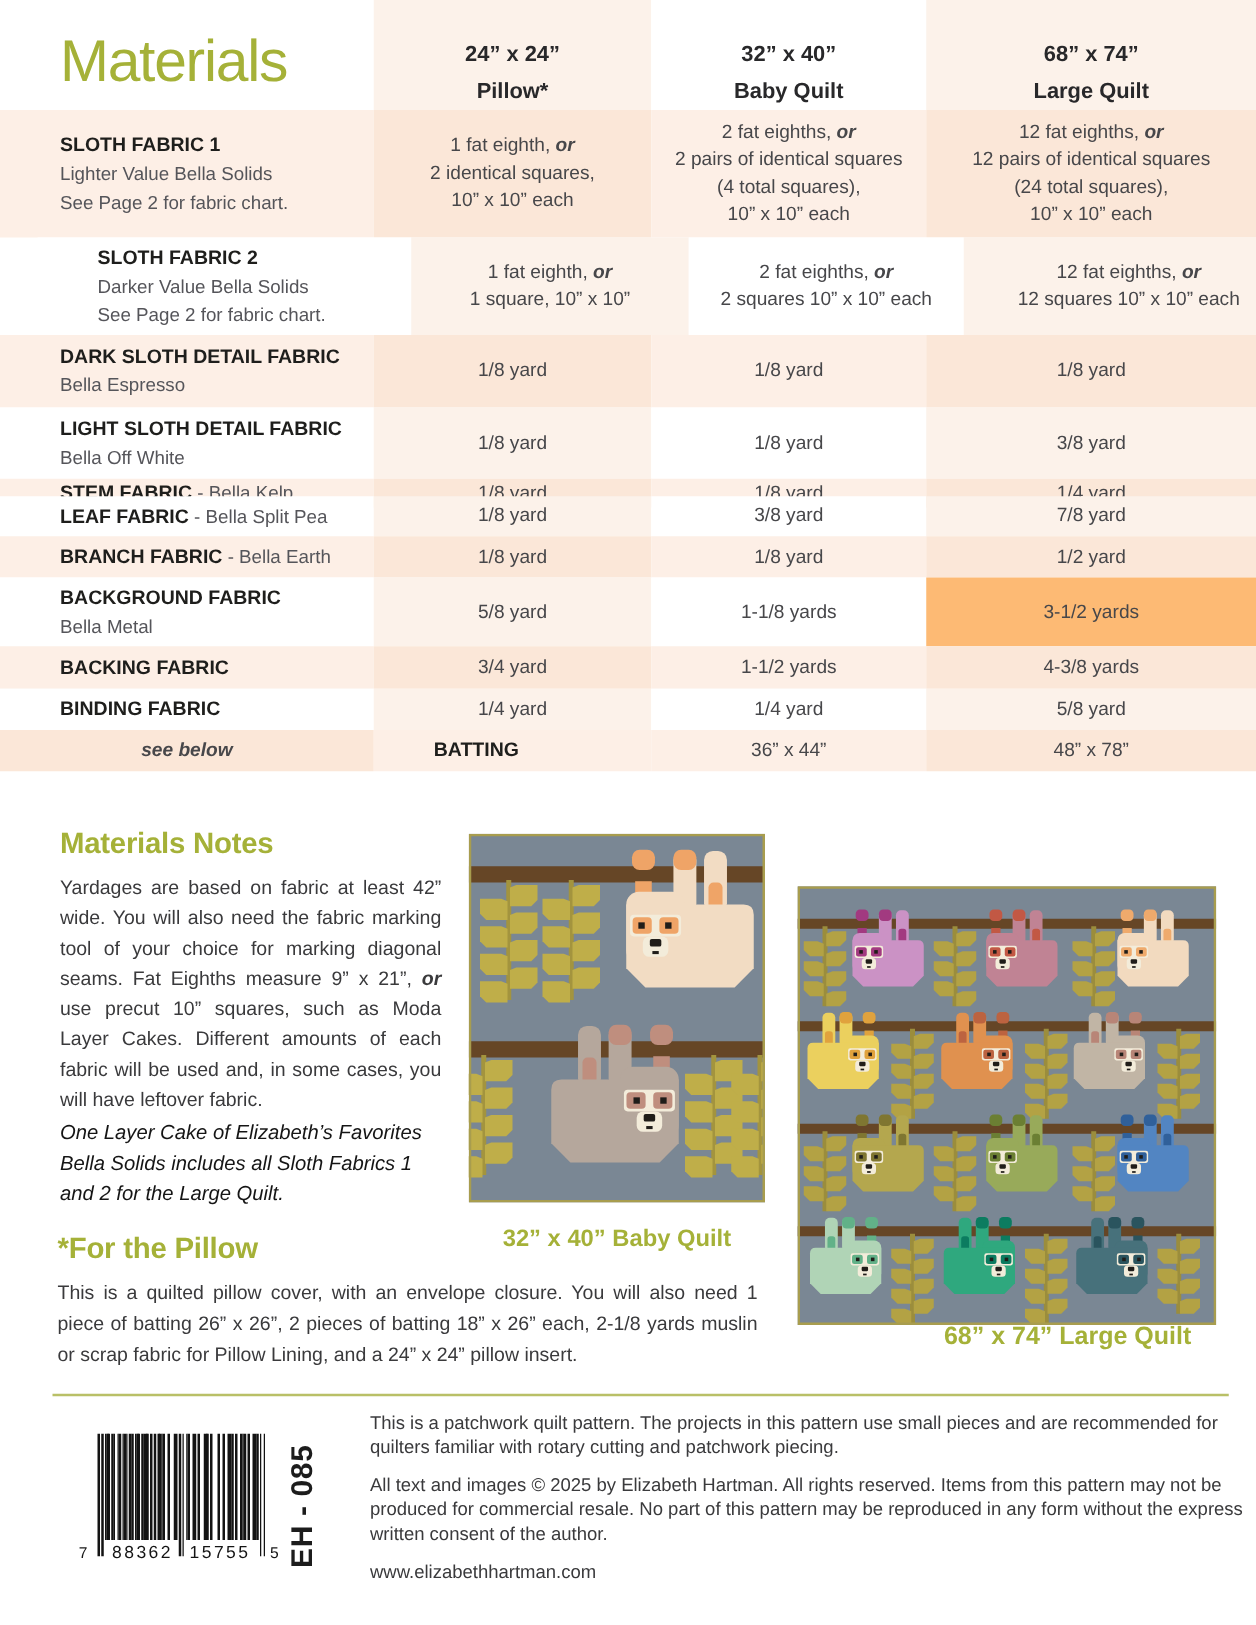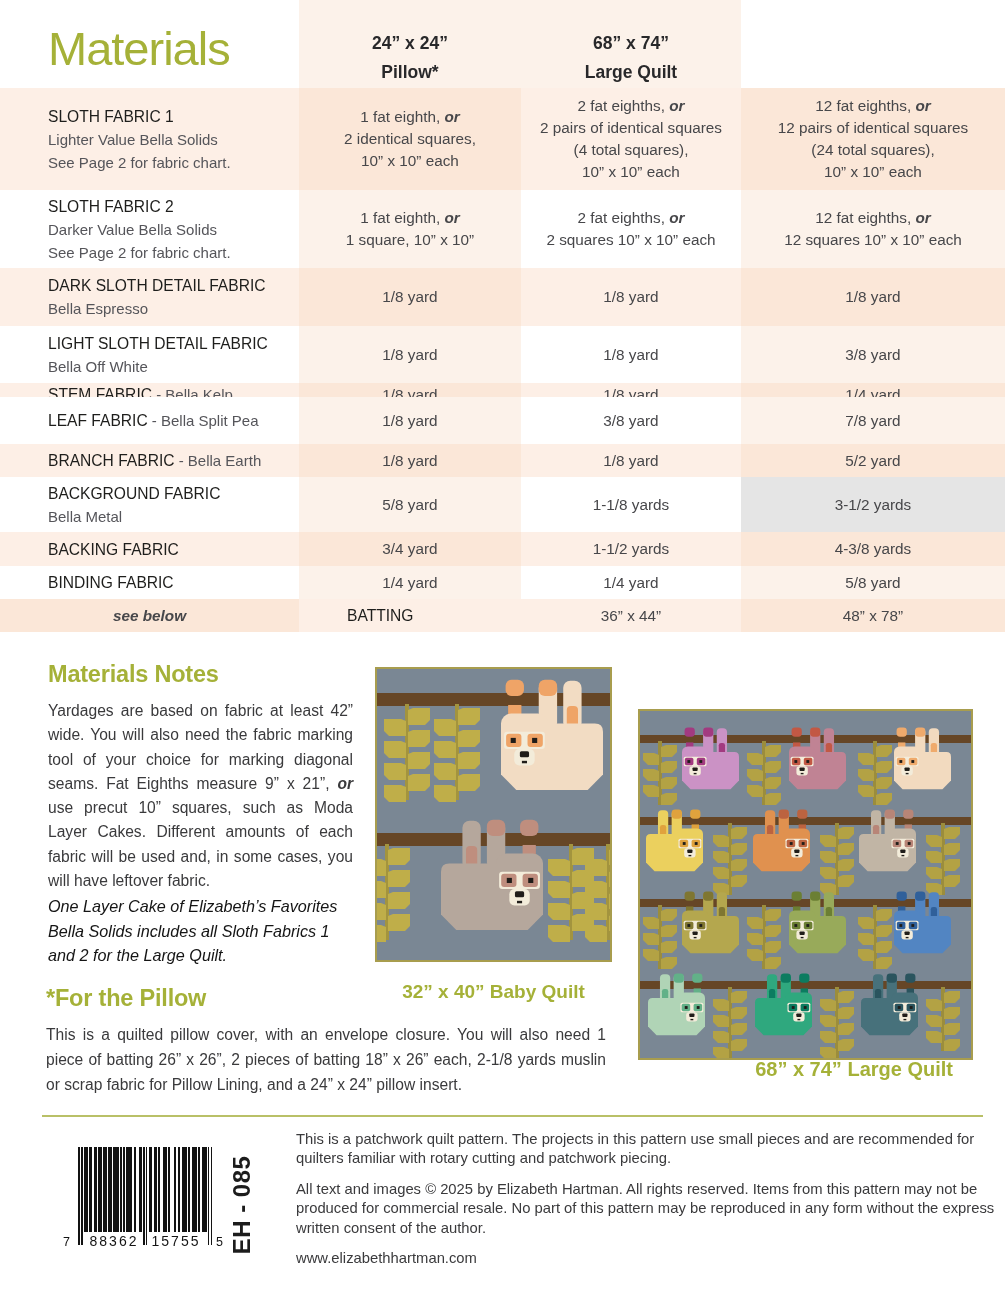--- a/index.html
+++ b/index.html
@@ -6,21 +6,21 @@
   body{width:1005px;height:1300px;position:relative;overflow:hidden;
        font-family:"Liberation Sans",sans-serif;color:#3b3b3d;}
   .page{position:absolute;inset:0;background:#fff;}
 
   
   #table-root{position:absolute;top:0;left:0;width:1005px;}
   .t-row{display:grid;grid-template-columns:299px 222px 220px 264px;}
   .cell{display:flex;flex-direction:column;justify-content:center;align-items:center;
         text-align:center;font-size:15.3px;line-height:22px;color:#47474a;box-sizing:border-box;}
   .cell.label{align-items:flex-start;text-align:left;padding-left:48px;padding-right:10px;}
-  .lbl{font-weight:normal;color:#1e1e1c;font-size:15.6px;line-height:23px;}
+  .lbl{font-weight:bold;color:#1e1e1c;font-size:15.6px;line-height:23px;}
   .sub{color:#55555a;font-weight:normal;font-size:15px;line-height:23px;}
   .bi{font-weight:bold;font-style:italic;}
   .hdr .cell{font-weight:bold;color:#28282a;font-size:17.5px;line-height:29px;padding-top:28px;}
   .hdr .cell.label{justify-content:center;padding-top:10px;}
   .page-title{font-size:47px;font-weight:normal;color:#a5b138;letter-spacing:-1px;line-height:50px;}
 
   
   .h-green{position:absolute;font-size:23.5px;font-weight:bold;color:#a5b138;letter-spacing:-.2px;}
   #notes-body{position:absolute;left:48px;top:699px;width:305px;font-size:15.6px;
               line-height:24.3px;color:#3a3a3c;text-align:justify;}
@@ -56,20 +56,24 @@
 
   <div id="table-root">
       <div class="t-row hdr" style="height: 88px;">
         <div class="cell label">
           <span class="page-title">Materials</span>
         </div>
         <div class="cell" style="background: rgb(252, 242, 234);">
           <div>24” x 24”</div>
           <div>Pillow*</div>
         </div>
+        <div class="cell" style="background: rgb(255, 255, 255);">
+          <div>32” x 40”</div>
+          <div>Baby Quilt</div>
+        </div>
         <div class="cell" style="background: rgb(252, 242, 234);">
           <div>68” x 74”</div>
           <div>Large Quilt</div>
         </div>
       </div>
       <div class="t-row" style="height: 102px;">
         <div class="cell label" style="background: rgb(253, 239, 230);">
           <div class="lbl">SLOTH FABRIC 1</div>
           <div class="sub">Lighter Value Bella Solids</div>
           <div class="sub">See Page 2 for fabric chart.</div>
@@ -85,21 +89,21 @@
           <div><span>(4 total squares),</span></div>
           <div><span>10” x 10” each</span></div>
         </div>
         <div class="cell" style="background: rgb(251, 231, 216);">
           <div><span>12 fat eighths, </span><span class="bi">or</span></div>
           <div><span>12 pairs of identical squares</span></div>
           <div><span>(24 total squares),</span></div>
           <div><span>10” x 10” each</span></div>
         </div>
       </div>
-      <div class="t-row" style="height: 78px;">
+      <div class="t-row" style="height: 78px; padding-left: 30px;">
         <div class="cell label" style="background: rgb(255, 255, 255);">
           <div class="lbl">SLOTH FABRIC 2</div>
           <div class="sub">Darker Value Bella Solids</div>
           <div class="sub">See Page 2 for fabric chart.</div>
         </div>
         <div class="cell" style="background: rgb(252, 242, 234);">
           <div><span>1 fat eighth, </span><span class="bi">or</span></div>
           <div><span>1 square, 10” x 10”</span></div>
         </div>
         <div class="cell" style="background: rgb(255, 255, 255);">
@@ -148,21 +152,21 @@
         <div class="cell" style="background: rgb(251, 231, 216);">
           <div><span>1/8 yard</span></div>
         </div>
         <div class="cell" style="background: rgb(253, 239, 230);">
           <div><span>1/8 yard</span></div>
         </div>
         <div class="cell" style="background: rgb(251, 231, 216);">
           <div><span>1/4 yard</span></div>
         </div>
       </div>
-      <div class="t-row" style="height: 47px;">
+      <div class="t-row" style="height: 32px;">
         <div class="cell label" style="background: rgb(255, 255, 255);">
           <div><span class="lbl">LEAF FABRIC</span><span class="sub"> - Bella Split Pea</span></div>
         </div>
         <div class="cell" style="background: rgb(252, 242, 234);">
           <div><span>1/8 yard</span></div>
         </div>
         <div class="cell" style="background: rgb(255, 255, 255);">
           <div><span>3/8 yard</span></div>
         </div>
         <div class="cell" style="background: rgb(252, 242, 234);">
@@ -173,35 +177,35 @@
         <div class="cell label" style="background: rgb(253, 239, 230);">
           <div><span class="lbl">BRANCH FABRIC</span><span class="sub"> - Bella Earth</span></div>
         </div>
         <div class="cell" style="background: rgb(251, 231, 216);">
           <div><span>1/8 yard</span></div>
         </div>
         <div class="cell" style="background: rgb(253, 239, 230);">
           <div><span>1/8 yard</span></div>
         </div>
         <div class="cell" style="background: rgb(251, 231, 216);">
-          <div><span>5/2 yard</span></div>
+          <div><span>1/2 yard</span></div>
         </div>
       </div>
       <div class="t-row" style="height: 55px;">
         <div class="cell label" style="background: rgb(255, 255, 255);">
           <div class="lbl">BACKGROUND FABRIC</div>
           <div class="sub">Bella Metal</div>
         </div>
         <div class="cell" style="background: rgb(252, 242, 234);">
           <div><span>5/8 yard</span></div>
         </div>
         <div class="cell" style="background: rgb(255, 255, 255);">
           <div><span>1-1/8 yards</span></div>
         </div>
-        <div class="cell" style="background: #e5e5e5; align-items: center;">
+        <div class="cell" style="background: #fdba74; align-items: center;">
           <div><span>3-1/2 yards</span></div>
         </div>
       </div>
       <div class="t-row" style="height: 34px;">
         <div class="cell label" style="background: rgb(253, 239, 230);">
           <div class="lbl">BACKING FABRIC</div>
         </div>
         <div class="cell" style="background: rgb(251, 231, 216);">
           <div><span>3/4 yard</span></div>
         </div>

